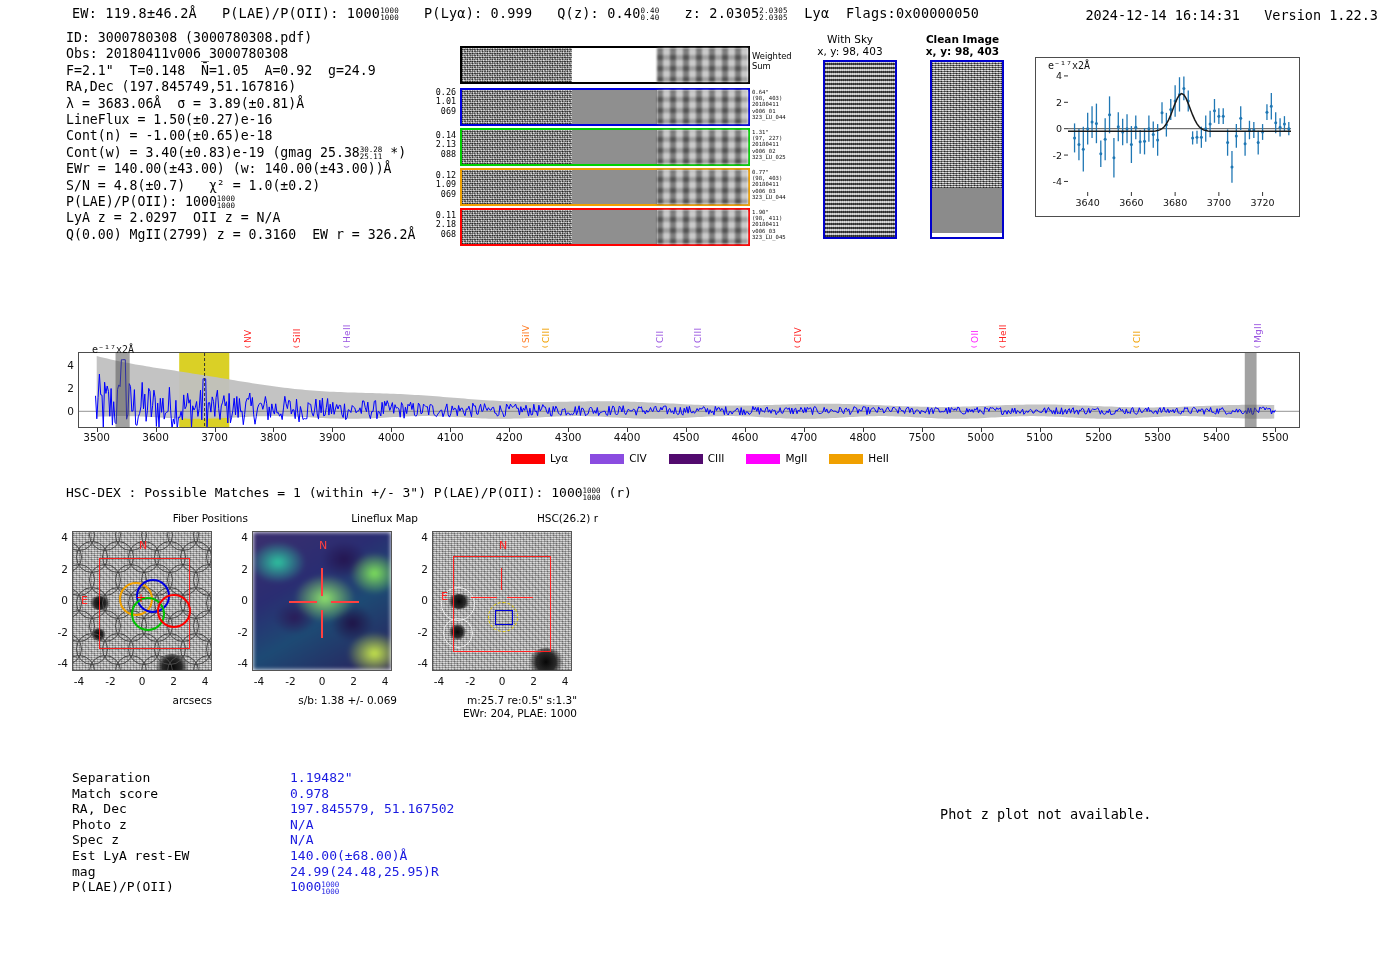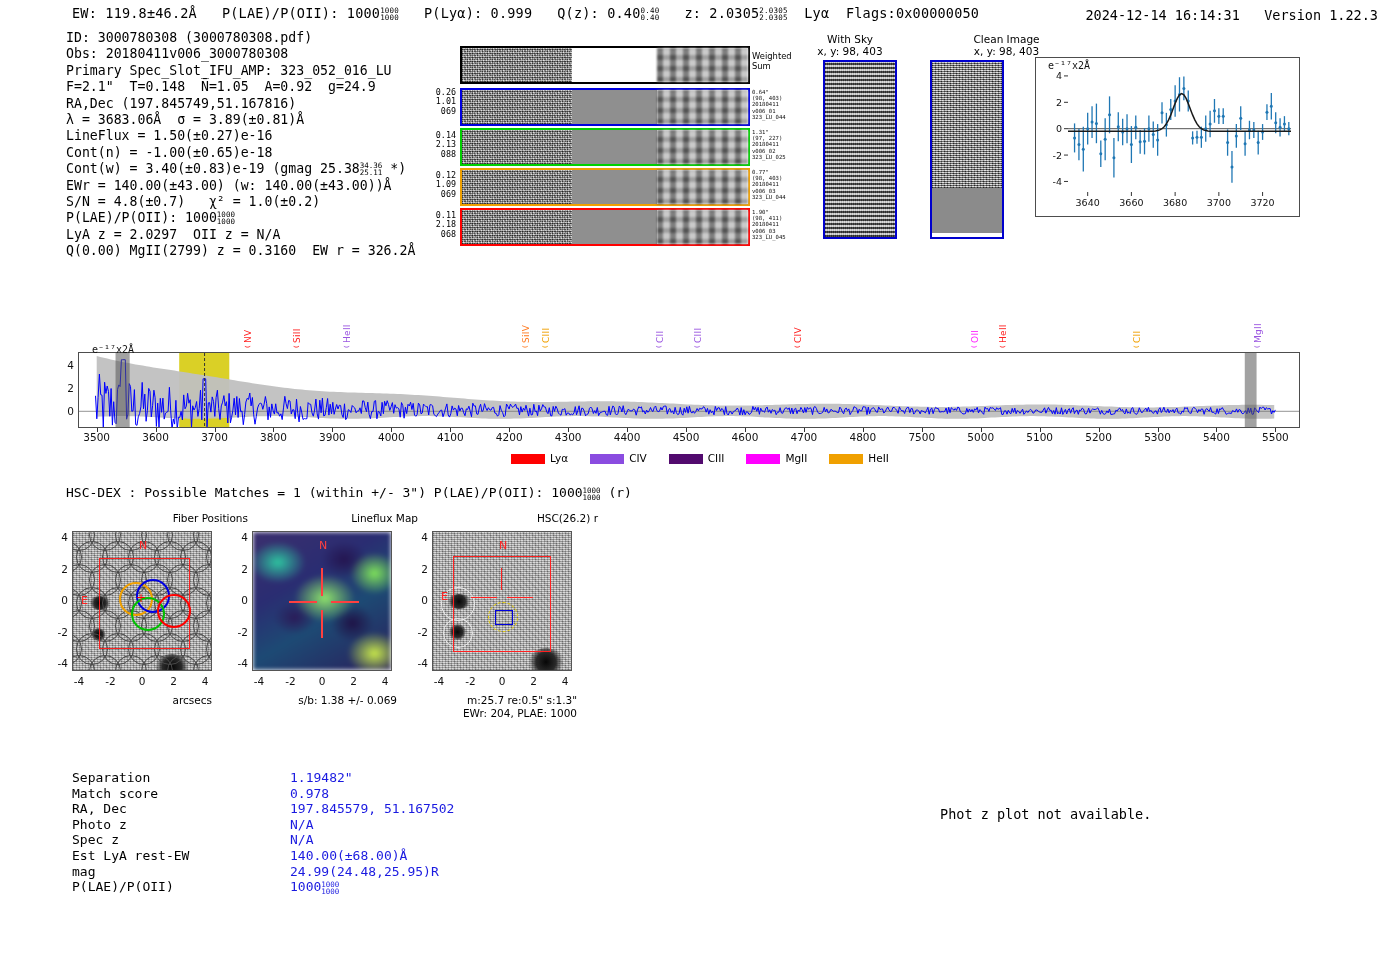--- a/index.html
+++ b/index.html
@@ -99,27 +99,26 @@
   <span>Flags:0x00000050</span>
 </div>
 <div class="abs mono nowrap" id="hdr-date">
   <span>2024-12-14 16:14:31</span>&nbsp;&nbsp;
   <span>Version 1.22.3</span>
 </div>
 
 <div class="abs mono" id="info">
   <div>ID: 3000780308 (3000780308.pdf)</div>
   <div>Obs: 20180411v006_3000780308</div>
-  <div>Primary Spec_Slot_IFU_AMP: 323_052_016_LU</div>
   <div>F=2.1"  T=0.148  N̄=1.05  A=0.92  g=24.9</div>
   <div>RA,Dec (197.845749,51.167816)</div>
   <div>λ = 3683.06Å  σ = 3.89(±0.81)Å</div>
   <div>LineFlux = 1.50(±0.27)e-16</div>
   <div>Cont(n) = -1.00(±0.65)e-18</div>
-  <div><span>Cont(w) = 3.40(±0.83)e-19 (gmag 25.38</span><span class="sup"><i>34.36</i><i>25.11</i></span> <span>*)</span></div>
+  <div><span>Cont(w) = 3.40(±0.83)e-19 (gmag 25.38</span><span class="sup"><i>30.28</i><i>25.11</i></span> <span>*)</span></div>
   <div>EWr = 140.00(±43.00) (w: 140.00(±43.00))Å</div>
   <div>S/N = 4.8(±0.7)   χ² = 1.0(±0.2)</div>
   <div><span>P(LAE)/P(OII): 1000</span><span class="sup"><i>1000</i><i>1000</i></span></div>
   <div>LyA z = 2.0297  OII z = N/A</div>
   <div>Q(0.00) MgII(2799) z = 0.3160  EW r = 326.2Å</div>
 </div>
 
 <div class="abs" id="spec2d">
   <div class="s2-hdr sans" style="left:58px;top:0;">2D Spec</div>
   <div class="s2-hdr sans" style="left:152px;top:0;">Pixel Flat</div>
@@ -191,21 +190,21 @@
 </div>
 
 <div class="cut-title sans" style="left:800px;top:33px;width:100px;">
   <div>With Sky</div>
     <div>x, y: 98, 403</div>
 </div>
 <div class="cutbox" style="left:823px;top:60px;width:70px;height:175px;">
   <div class="cut-stripe"></div>
 </div>
 
-<div class="cut-title sans" style="left:949px;top:33px;width:115px;">
+<div class="cut-title sans" style="left:905px;top:33px;width:115px;font-weight:bold;">
   <div>Clean Image</div>
     <div>x, y: 98, 403</div>
 </div>
 <div class="cutbox" style="left:930px;top:60px;width:70px;height:175px;">
   <div class="cut-noise" style="height:126px;"></div>
   <div style="height:45px;background:#8b8b8b;"></div>
 </div>
 
 <div class="frame" id="zoomplot" style="left:1035px;top:57px;width:265px;height:160px;">
   <svg id="zoomsvg" width="263" height="158" viewBox="0 0 263 158">

